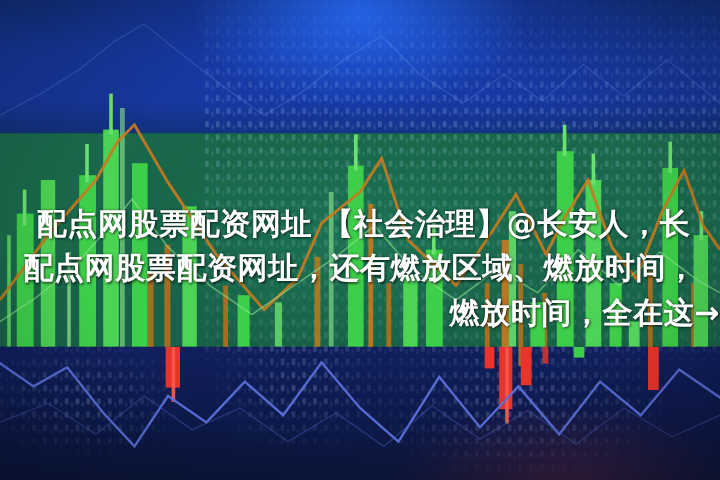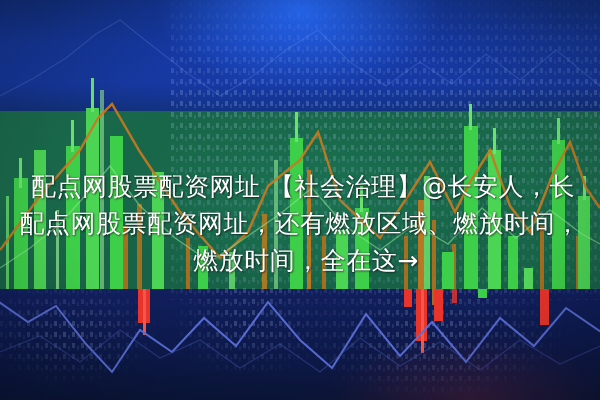--- a/index.html
+++ b/index.html
@@ -62,34 +62,34 @@
 
   
   #caption {
     position: absolute;
     left: 0;
     top: 168px;
     width: 600px;
     text-align: center;
     color: #ffffff;
     font-size: 25px;
-    font-weight: normal;
+    font-weight: bold;
     line-height: 37px;
     letter-spacing: 0.5px;
     white-space: nowrap;
     text-shadow:
       0 0 2px rgba(0,0,0,0.45),
       1px 1px 2px rgba(0,0,0,0.5);
   }
   #caption .cap-line {
     display: block;
   }
   #caption .cap-line.l1 { margin-left: 6px; }
   #caption .cap-line.l2 { margin-left: 0px; }
-  #caption .cap-line.l3 { margin-left: 12px; }
+  #caption .cap-line.l3 { margin-left: 12px; text-align: right; }
 
   .vignette {
     position: absolute;
     left: 0; top: 0;
     width: 600px; height: 400px;
     pointer-events: none;
     background: radial-gradient(ellipse 420px 300px at 300px 200px, rgba(0,0,0,0) 55%, rgba(0,0,0,0.22) 100%);
   }
 </style>
 </head>

